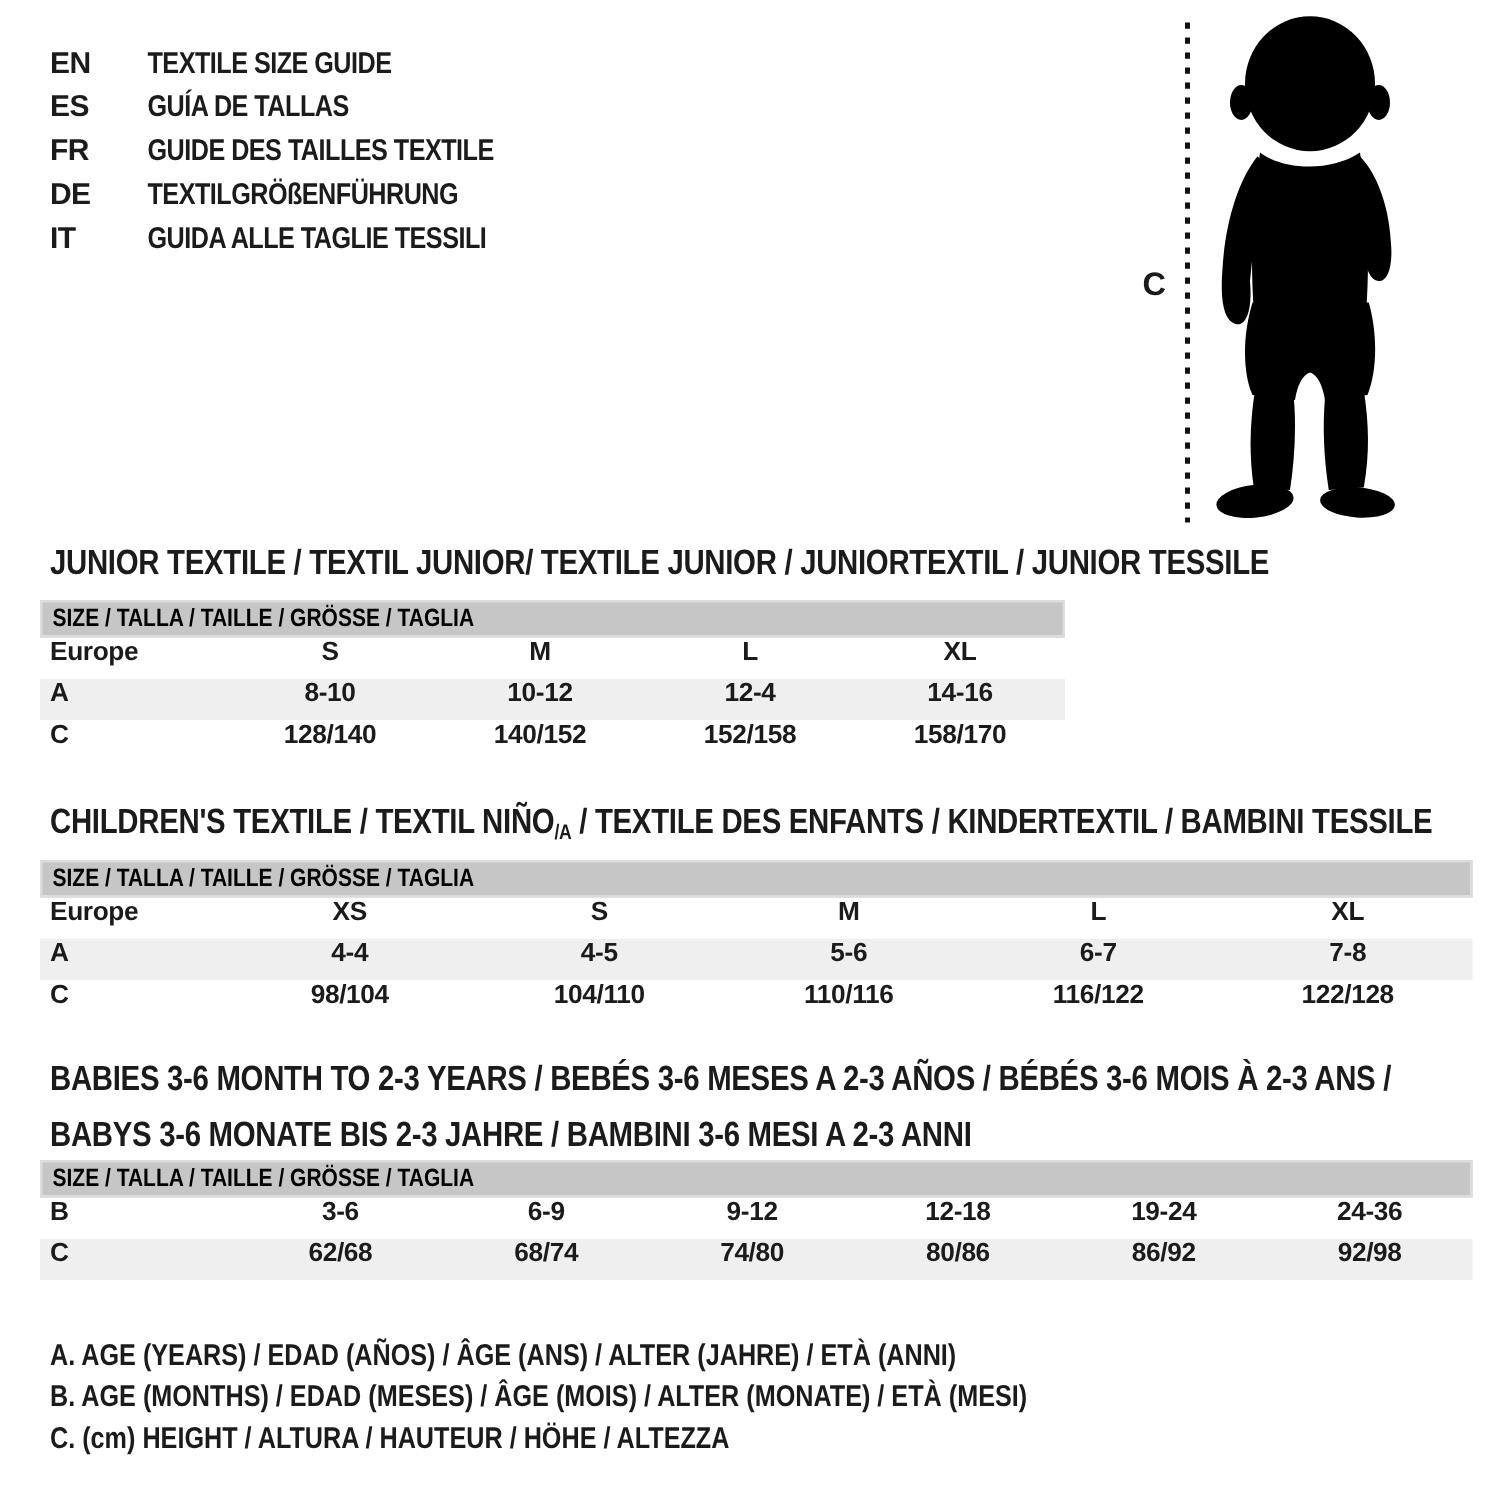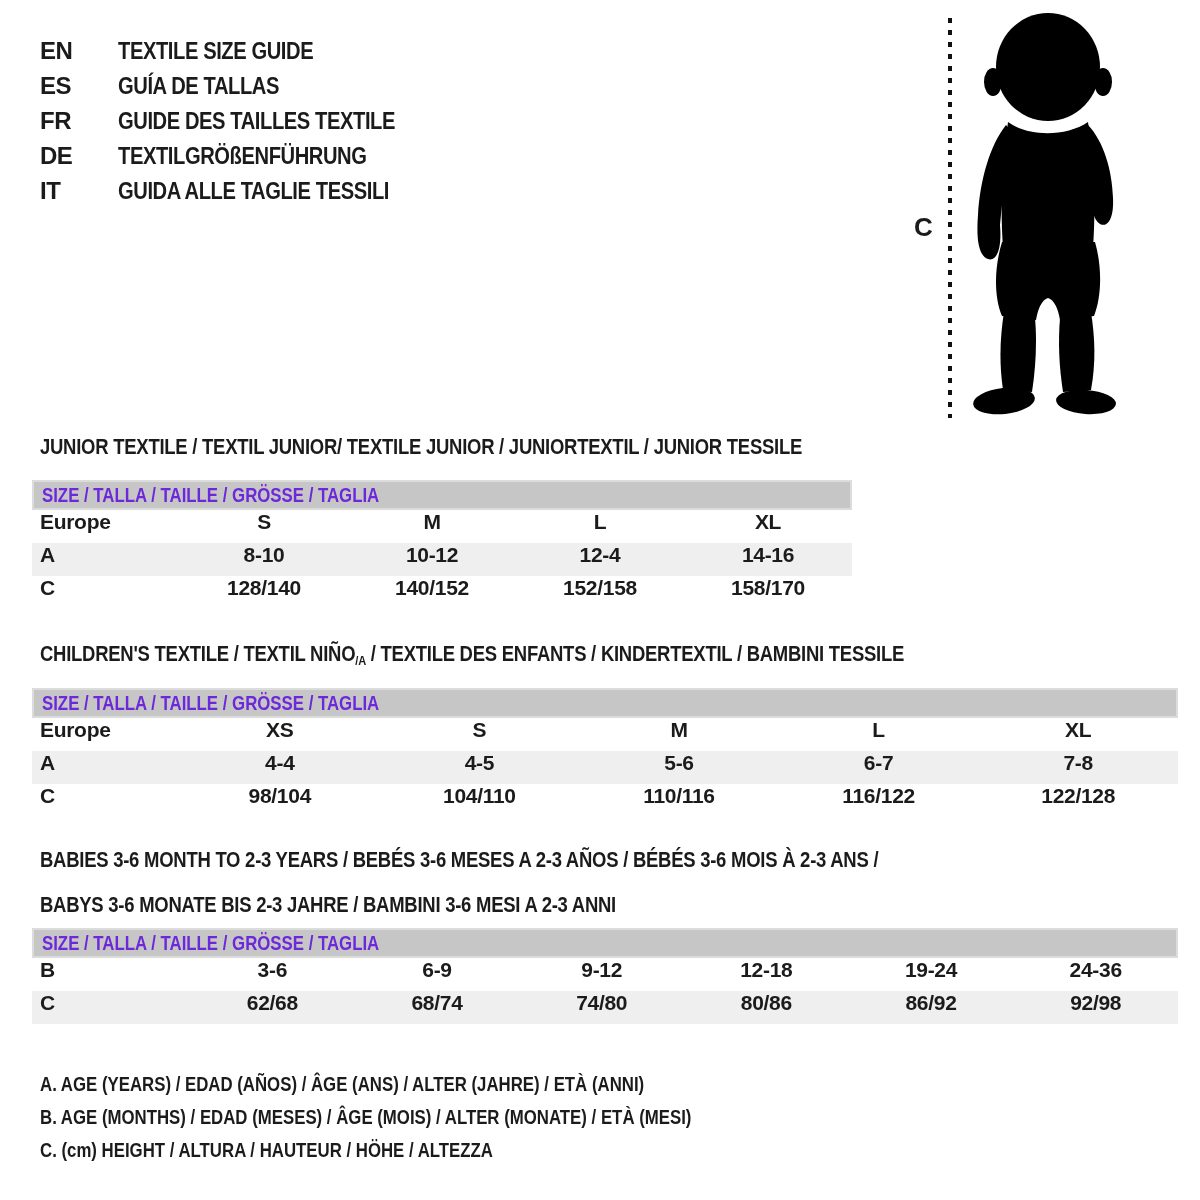--- a/index.html
+++ b/index.html
@@ -13,36 +13,36 @@
   .lang-list{position:absolute;left:40px;top:30px;}
   .lang-row{display:flex;height:35px;align-items:flex-end;font-weight:bold;font-size:24px;letter-spacing:-0.5px;}
   .lang-code{width:78px;flex:0 0 78px;}
   .lang-title{}
 
   
   .figure-svg{position:absolute;left:940px;top:10px;}
   .c-label{position:absolute;left:914px;top:212px;font-size:26px;font-weight:bold;}
 
   
-  .sec-title{position:absolute;left:40px;font-size:22px;font-weight:bold;letter-spacing:-0.3px;white-space:nowrap;}
+  .sec-title{position:absolute;left:40px;font-size:28px;font-weight:bold;letter-spacing:-0.3px;white-space:nowrap;}
   .subsc{font-size:0.6em;vertical-align:-0.3em;}
 
   
   .tbl{position:absolute;}
   .size-bar{height:26px;background:#c6c6c6;border:2px solid #dcdcdc;display:flex;align-items:center;
-    padding-left:8px;font-size:20px;font-weight:bold;color:#6d28d9;}
+    padding-left:8px;font-size:20px;font-weight:bold;color:#000000;}
   .trow{display:flex;height:33px;font-size:21px;font-weight:bold;}
   .trow.alt{background:#efefef;}
   .cell{flex:1;text-align:center;letter-spacing:-0.3px;}
   .cell.label{flex:0 0 140px;text-align:left;padding-left:8px;}
   .babies .cell.label{flex:0 0 150px;}
 
   
   .legend{position:absolute;left:40px;top:1068px;}
-  .legend-line{height:33px;display:flex;align-items:center;font-size:20px;font-weight:bold;}
+  .legend-line{height:33px;display:flex;align-items:center;font-size:24px;font-weight:bold;}
 </style>
 </head>
 <body>
 
 <div class="canvas">
 
   <div class="lang-list">
     <div class="lang-row">
       <span class="lang-code">EN</span>
       <span class="lang-title condensed">TEXTILE SIZE GUIDE</span>

